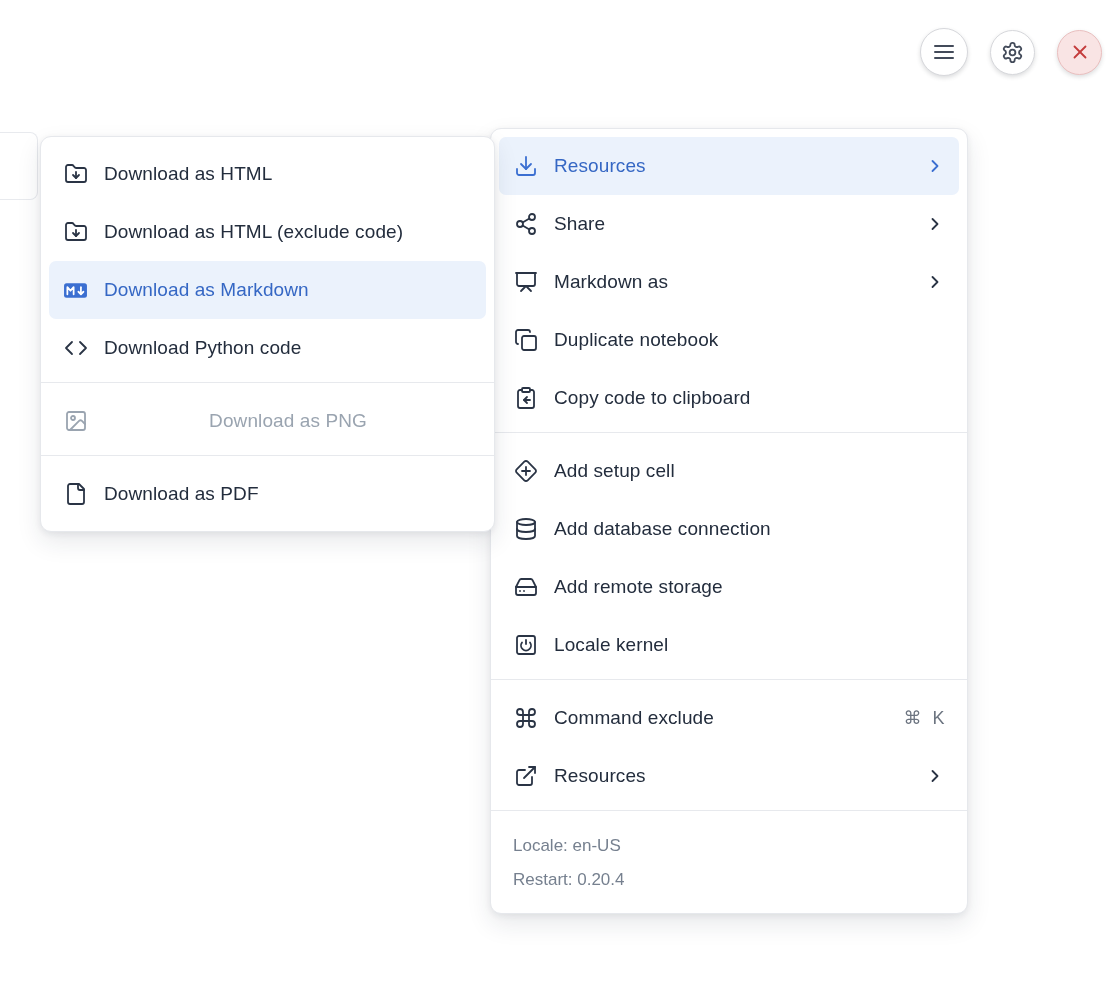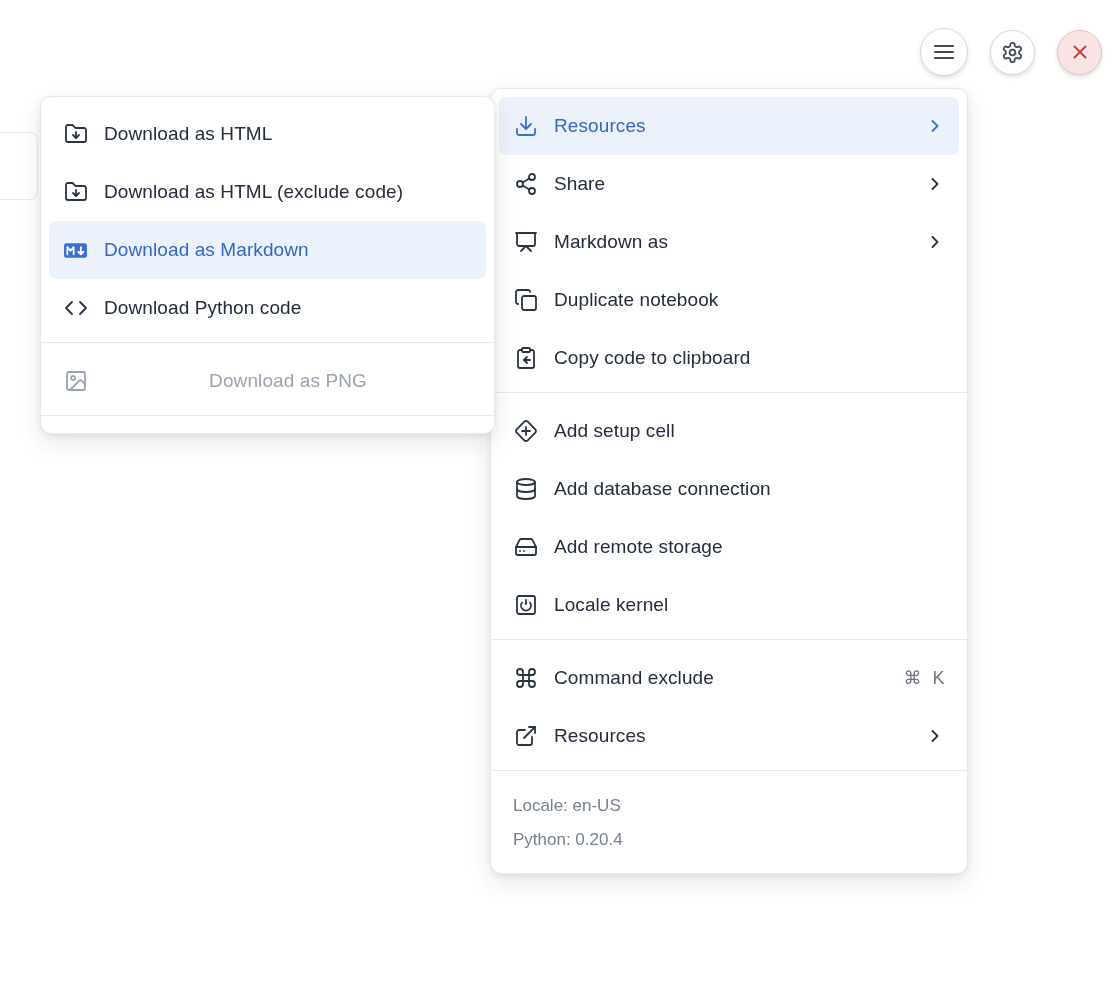--- a/index.html
+++ b/index.html
@@ -48,20 +48,21 @@
 
   
   .menu {
     position: absolute;
     background: #ffffff;
     border: 1px solid #e6e8ec;
     border-radius: 11px;
     box-shadow: 0 10px 24px rgba(30,41,59,0.10), 0 2px 6px rgba(30,41,59,0.07);
     padding: 8px 0;
     font-size: 19px;
+    margin-top: 40px;
   }
   .main-menu { left: 490px; top: 88px; width: 478px; z-index: 5; }
   .submenu   { left: 40px;  top: 96px; width: 455px; z-index: 10; }
 
   .menu-item {
     height: 58px;
     margin: 0 8px;
     padding: 0 14px;
     display: flex; align-items: center;
     gap: 16px;
@@ -300,21 +301,21 @@
       <svg width="20" height="20" viewBox="0 0 24 24" fill="none" stroke="currentColor" stroke-width="2.2" stroke-linecap="round" stroke-linejoin="round">
           <path d="m9 18 6-6-6-6"></path>
         </svg>
     </span>
   </div>
 
   <div class="menu-sep"></div>
 
   <div class="menu-footer">
     <div>Locale: en-US</div>
-    <div>Python: 0.20.4</div>
+    <div>Restart: 0.20.4</div>
   </div>
 </div>
 
 <div class="menu submenu">
 
   <div class="menu-item">
     <span class="mi-icon">
       <svg width="24" height="24" viewBox="0 0 24 24" fill="none" stroke="currentColor" stroke-width="1.8" stroke-linecap="round" stroke-linejoin="round">
           <path d="M20 20a2 2 0 0 0 2-2V8a2 2 0 0 0-2-2h-7.9a2 2 0 0 1-1.69-.9L9.6 3.9A2 2 0 0 0 7.93 3H4a2 2 0 0 0-2 2v13a2 2 0 0 0 2 2Z"></path>
           <path d="M12 10v6"></path>
@@ -366,13 +367,22 @@
           <rect width="18" height="18" x="3" y="3" rx="2" ry="2"></rect>
           <circle cx="9" cy="9" r="2"></circle>
           <path d="m21 15-3.086-3.086a2 2 0 0 0-2.828 0L6 21"></path>
         </svg>
     </span>
     <span class="mi-label">Download as PNG</span>
   </div>
 
   <div class="menu-sep"></div>
 
+  <div class="menu-item">
+    <span class="mi-icon">
+      <svg width="24" height="24" viewBox="0 0 24 24" fill="none" stroke="currentColor" stroke-width="1.8" stroke-linecap="round" stroke-linejoin="round">
+          <path d="M15 2H6a2 2 0 0 0-2 2v16a2 2 0 0 0 2 2h12a2 2 0 0 0 2-2V7Z"></path>
+          <path d="M14 2v4a2 2 0 0 0 2 2h4"></path>
+        </svg>
+    </span>
+    <span class="mi-label">Download as PDF</span>
+  </div>
 </div>
 
 </body></html>

